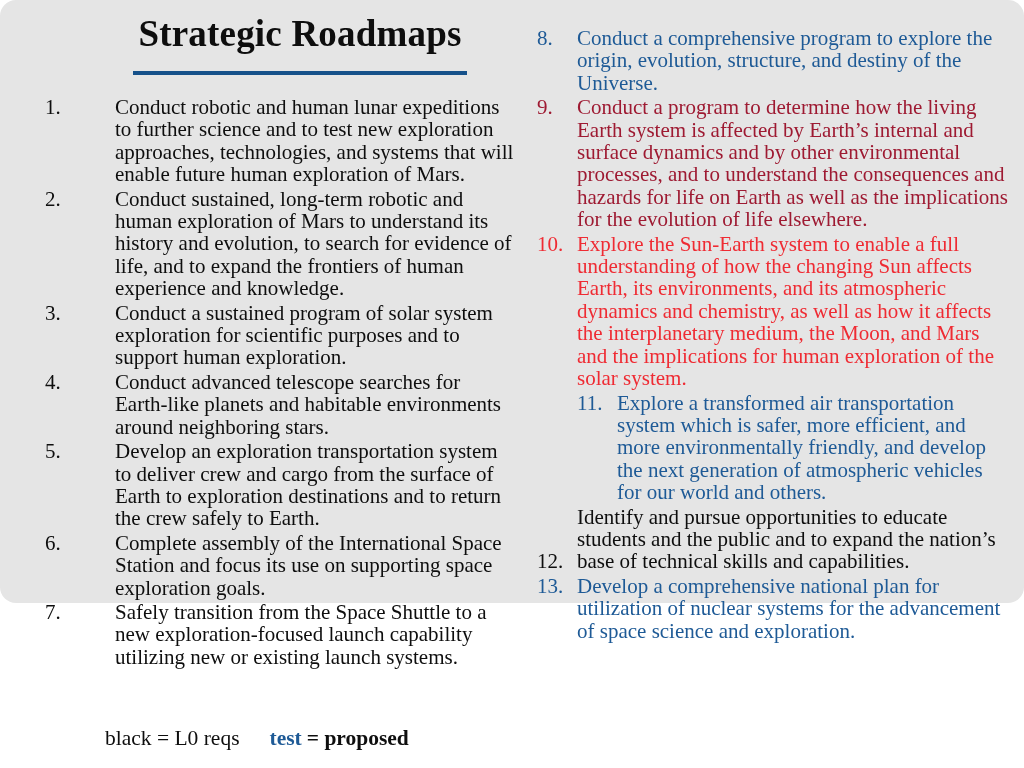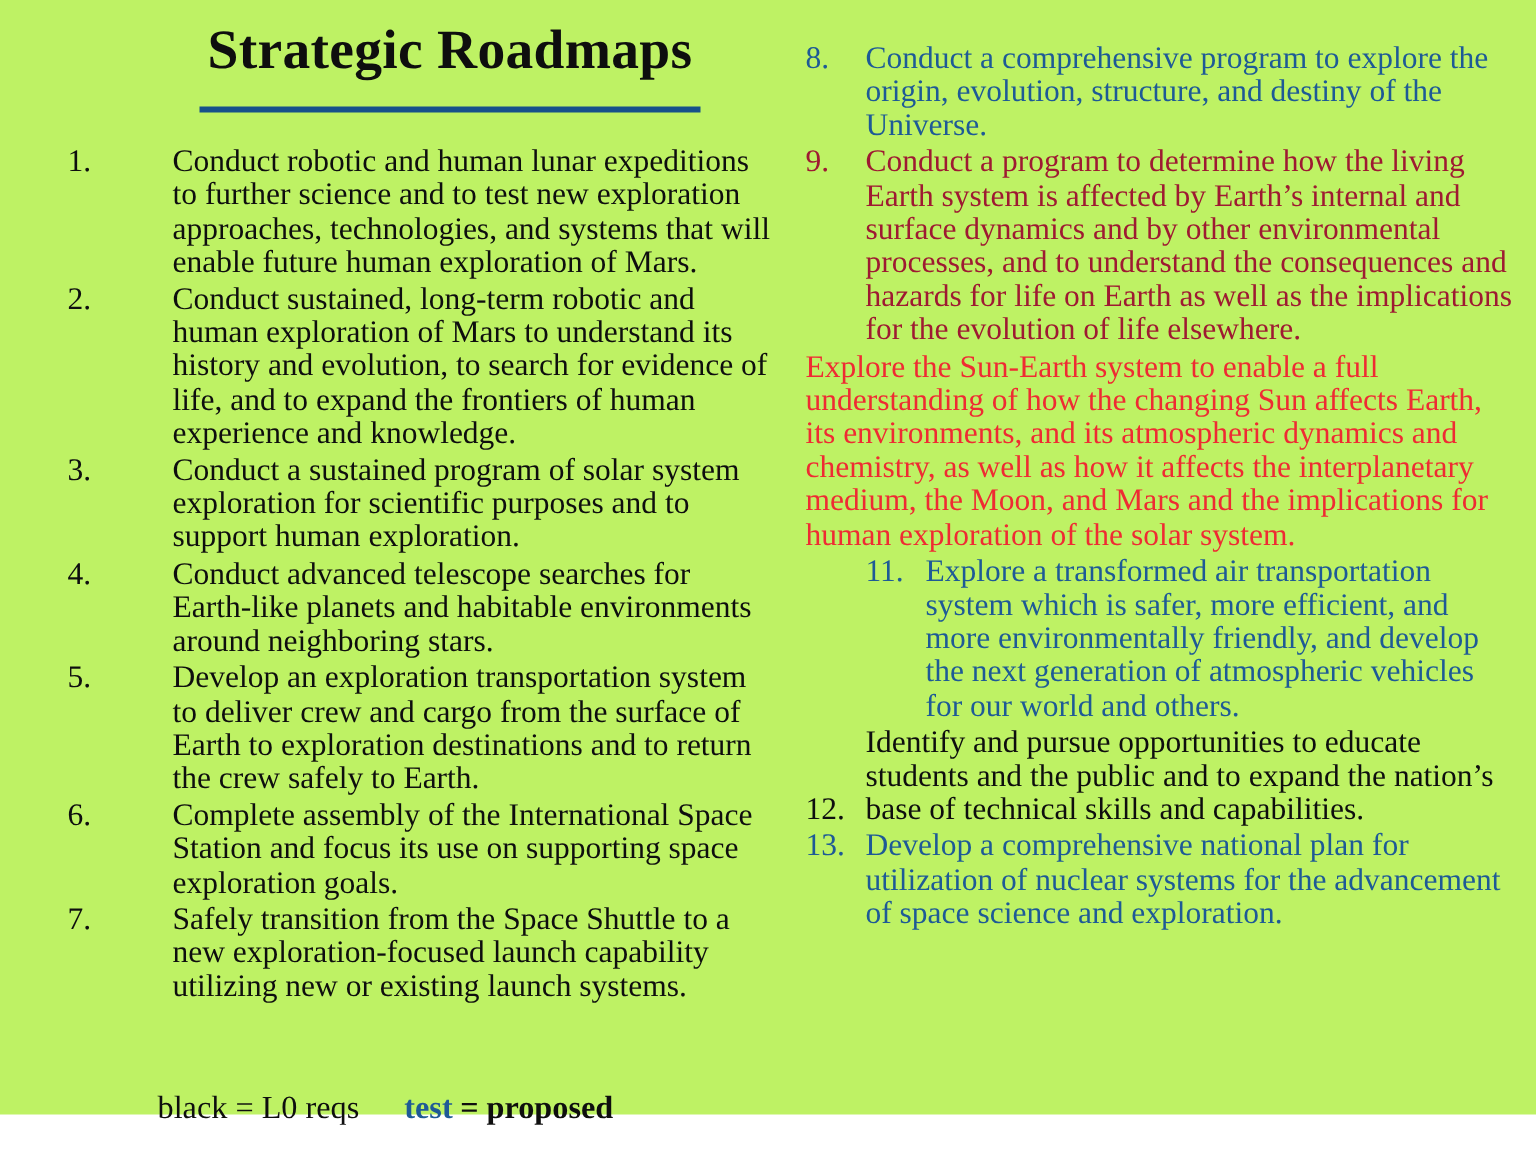--- a/index.html
+++ b/index.html
@@ -6,24 +6,25 @@
     margin: 0;
     padding: 0;
     background: #ffffff;
     width: 1024px;
     height: 768px;
     overflow: hidden;
   }
   .slide {
     position: relative;
     width: 1024px;
-    height: 743px;
+    height: 603px;
     font-family: "Liberation Serif", "DejaVu Serif", serif;
     color: #0e0e0e;
-    background: #bef264;
+    background: #e5e5e5;
+    border-radius: 16px;
   }
   .slide-title {
     position: absolute;
     top: 12px;
     left: 0;
     width: 600px;
     text-align: center;
     font-size: 37px;
     font-weight: bold;
     letter-spacing: 0.2px;
@@ -126,20 +127,21 @@
   <div class="col right">
       <div class="item" style="color: rgb(30, 90, 150);">
         <span class="num">8.</span>
         <span class="txt">Conduct a comprehensive program to explore the origin, evolution, structure, and destiny of the Universe.</span>
       </div>
       <div class="item" style="color: rgb(158, 26, 50);">
         <span class="num">9.</span>
         <span class="txt">Conduct a program to determine how the living Earth system is affected by Earth’s internal and surface dynamics and by other environmental processes, and to understand the consequences and hazards for life on Earth as well as the implications for the evolution of life elsewhere.</span>
       </div>
       <div class="item" style="color: rgb(239, 43, 51);">
+        <span class="num">10.</span>
         <span class="txt">Explore the Sun-Earth system to enable a full understanding of how the changing Sun affects Earth, its environments, and its atmospheric dynamics and chemistry, as well as how it affects the interplanetary medium, the Moon, and Mars and the implications for human exploration of the solar system.</span>
       </div>
       <div class="item" style="color: rgb(30, 90, 150); margin-left: 40px;">
         <span class="num">11.</span>
         <span class="txt">Explore a transformed air transportation system which is safer, more efficient, and more environmentally friendly, and develop the next generation of atmospheric vehicles for our world and others.</span>
       </div>
       <div class="item" style="color: rgb(14, 14, 14); align-items: flex-end;">
         <span class="num">12.</span>
         <span class="txt">Identify and pursue opportunities to educate students and the public and to expand the nation’s base of technical skills and capabilities.</span>
       </div>

